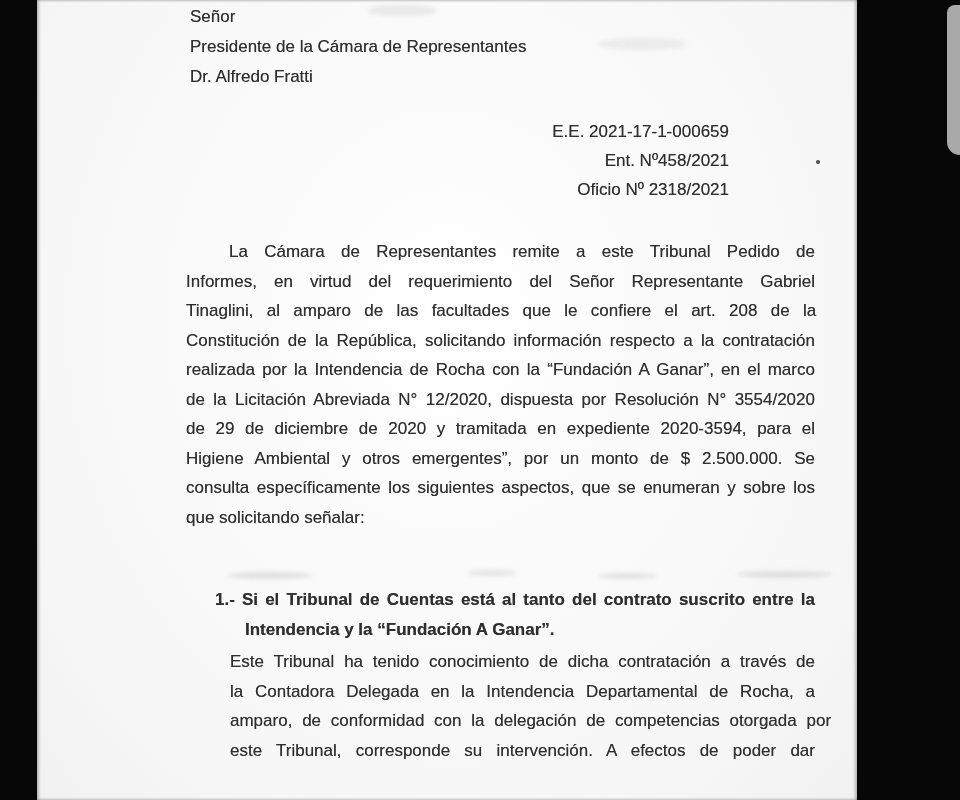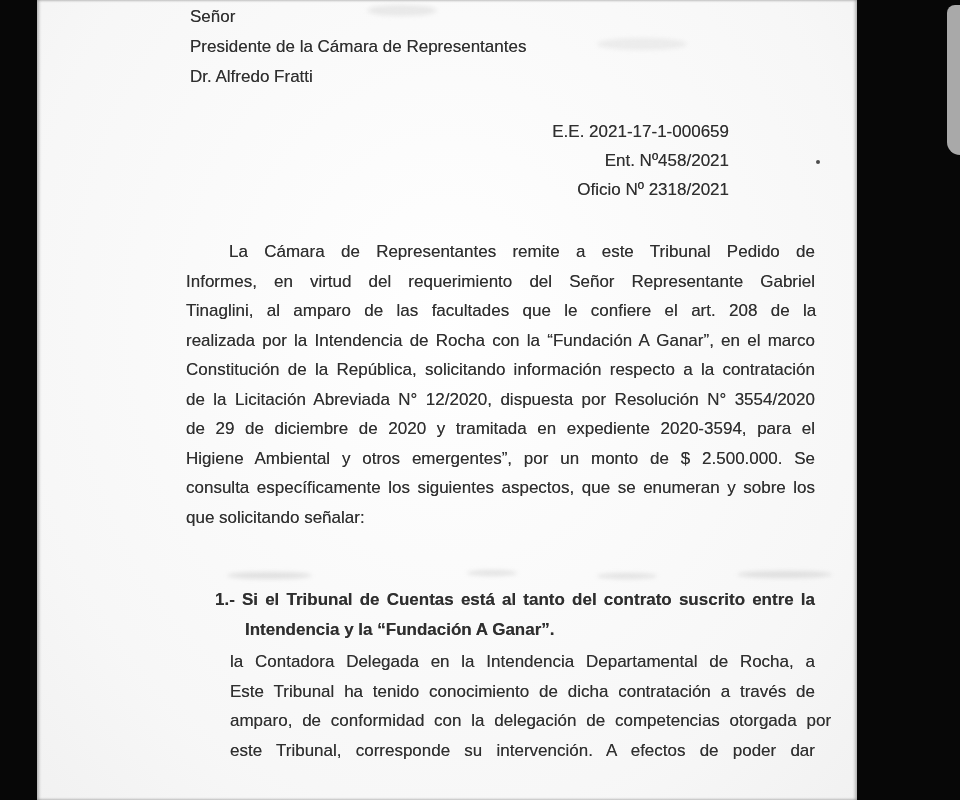--- a/index.html
+++ b/index.html
@@ -57,37 +57,37 @@
   <div class="block references">
     <div class="line">E.E. 2021-17-1-000659</div>
     <div class="line">Ent. Nº458/2021</div>
     <div class="line">Oficio Nº 2318/2021</div>
   </div>
 
   <div class="block paragraph">
     <div class="line jline indent"><span style="white-space: nowrap; word-spacing: 11.56px;">La Cámara de Representantes remite a este Tribunal Pedido de</span></div>
     <div class="line jline"><span style="white-space: nowrap; word-spacing: 12.36px;">Informes, en virtud del requerimiento del Señor Representante Gabriel</span></div>
     <div class="line jline"><span style="white-space: nowrap; word-spacing: 8.62px;">Tinaglini, al amparo de las facultades que le confiere el art. 208 de la</span></div>
+    <div class="line jline"><span style="white-space: nowrap; word-spacing: 3.53px;">Constitución de la República, solicitando información respecto a la contratación</span></div>
     <div class="line jline"><span style="white-space: nowrap; word-spacing: 2.51px;">realizada por la Intendencia de Rocha con la “Fundación A Ganar”, en el marco</span></div>
-    <div class="line jline"><span style="white-space: nowrap; word-spacing: 3.53px;">Constitución de la República, solicitando información respecto a la contratación</span></div>
     <div class="line jline"><span style="white-space: nowrap; word-spacing: 3.7px;">de la Licitación Abreviada N° 12/2020, dispuesta por Resolución N° 3554/2020</span></div>
     <div class="line jline"><span style="white-space: nowrap; word-spacing: 5.87px;">de 29 de diciembre de 2020 y tramitada en expediente 2020-3594, para el</span></div>
     <div class="line jline"><span style="white-space: nowrap; word-spacing: 7.1px;">Higiene Ambiental y otros emergentes”, por un monto de $ 2.500.000. Se</span></div>
     <div class="line jline"><span style="white-space: nowrap; word-spacing: 2.8px;">consulta específicamente los siguientes aspectos, que se enumeran y sobre los</span></div>
     <div class="line">que solicitando señalar:</div>
   </div>
 
   <div class="block heading">
     <div class="line jline"><span style="white-space: nowrap; word-spacing: 2.41px;">1.- Si el Tribunal de Cuentas está al tanto del contrato suscrito entre la</span></div>
     <div class="line hang">Intendencia y la “Fundación A Ganar”.</div>
   </div>
 
   <div class="block itembody">
+    <div class="line jline"><span style="white-space: nowrap; word-spacing: 5.1px;">Este Tribunal ha tenido conocimiento de dicha contratación a través de</span></div>
     <div class="line jline"><span style="white-space: nowrap; word-spacing: 7.03px;">la Contadora Delegada en la Intendencia Departamental de Rocha, a</span></div>
-    <div class="line jline"><span style="white-space: nowrap; word-spacing: 5.1px;">Este Tribunal ha tenido conocimiento de dicha contratación a través de</span></div>
     <div class="line jline"><span style="white-space: nowrap; word-spacing: 5.04px;">amparo, de conformidad con la delegación de competencias otorgada por</span></div>
     <div class="line jline"><span style="white-space: nowrap; word-spacing: 9.45px;">este Tribunal, corresponde su intervención. A efectos de poder dar</span></div>
   </div>
 
   <div class="dot" style="left:779px; top:160px;"></div>
   <div class="smudge" style="left:872px; top:542px; width:9px; height:7px; background:rgba(150,150,150,0.5); filter:blur(1px);"></div>
 
   <div class="smudge" style="left:330px; top:5px;  width:70px; height:11px; background:rgba(200,200,200,0.35);"></div>
   <div class="smudge" style="left:560px; top:38px; width:90px; height:12px; background:rgba(205,205,205,0.3);"></div>
   <div class="smudge" style="left:190px; top:572px; width:85px; height:7px; background:rgba(170,170,170,0.3);"></div>

